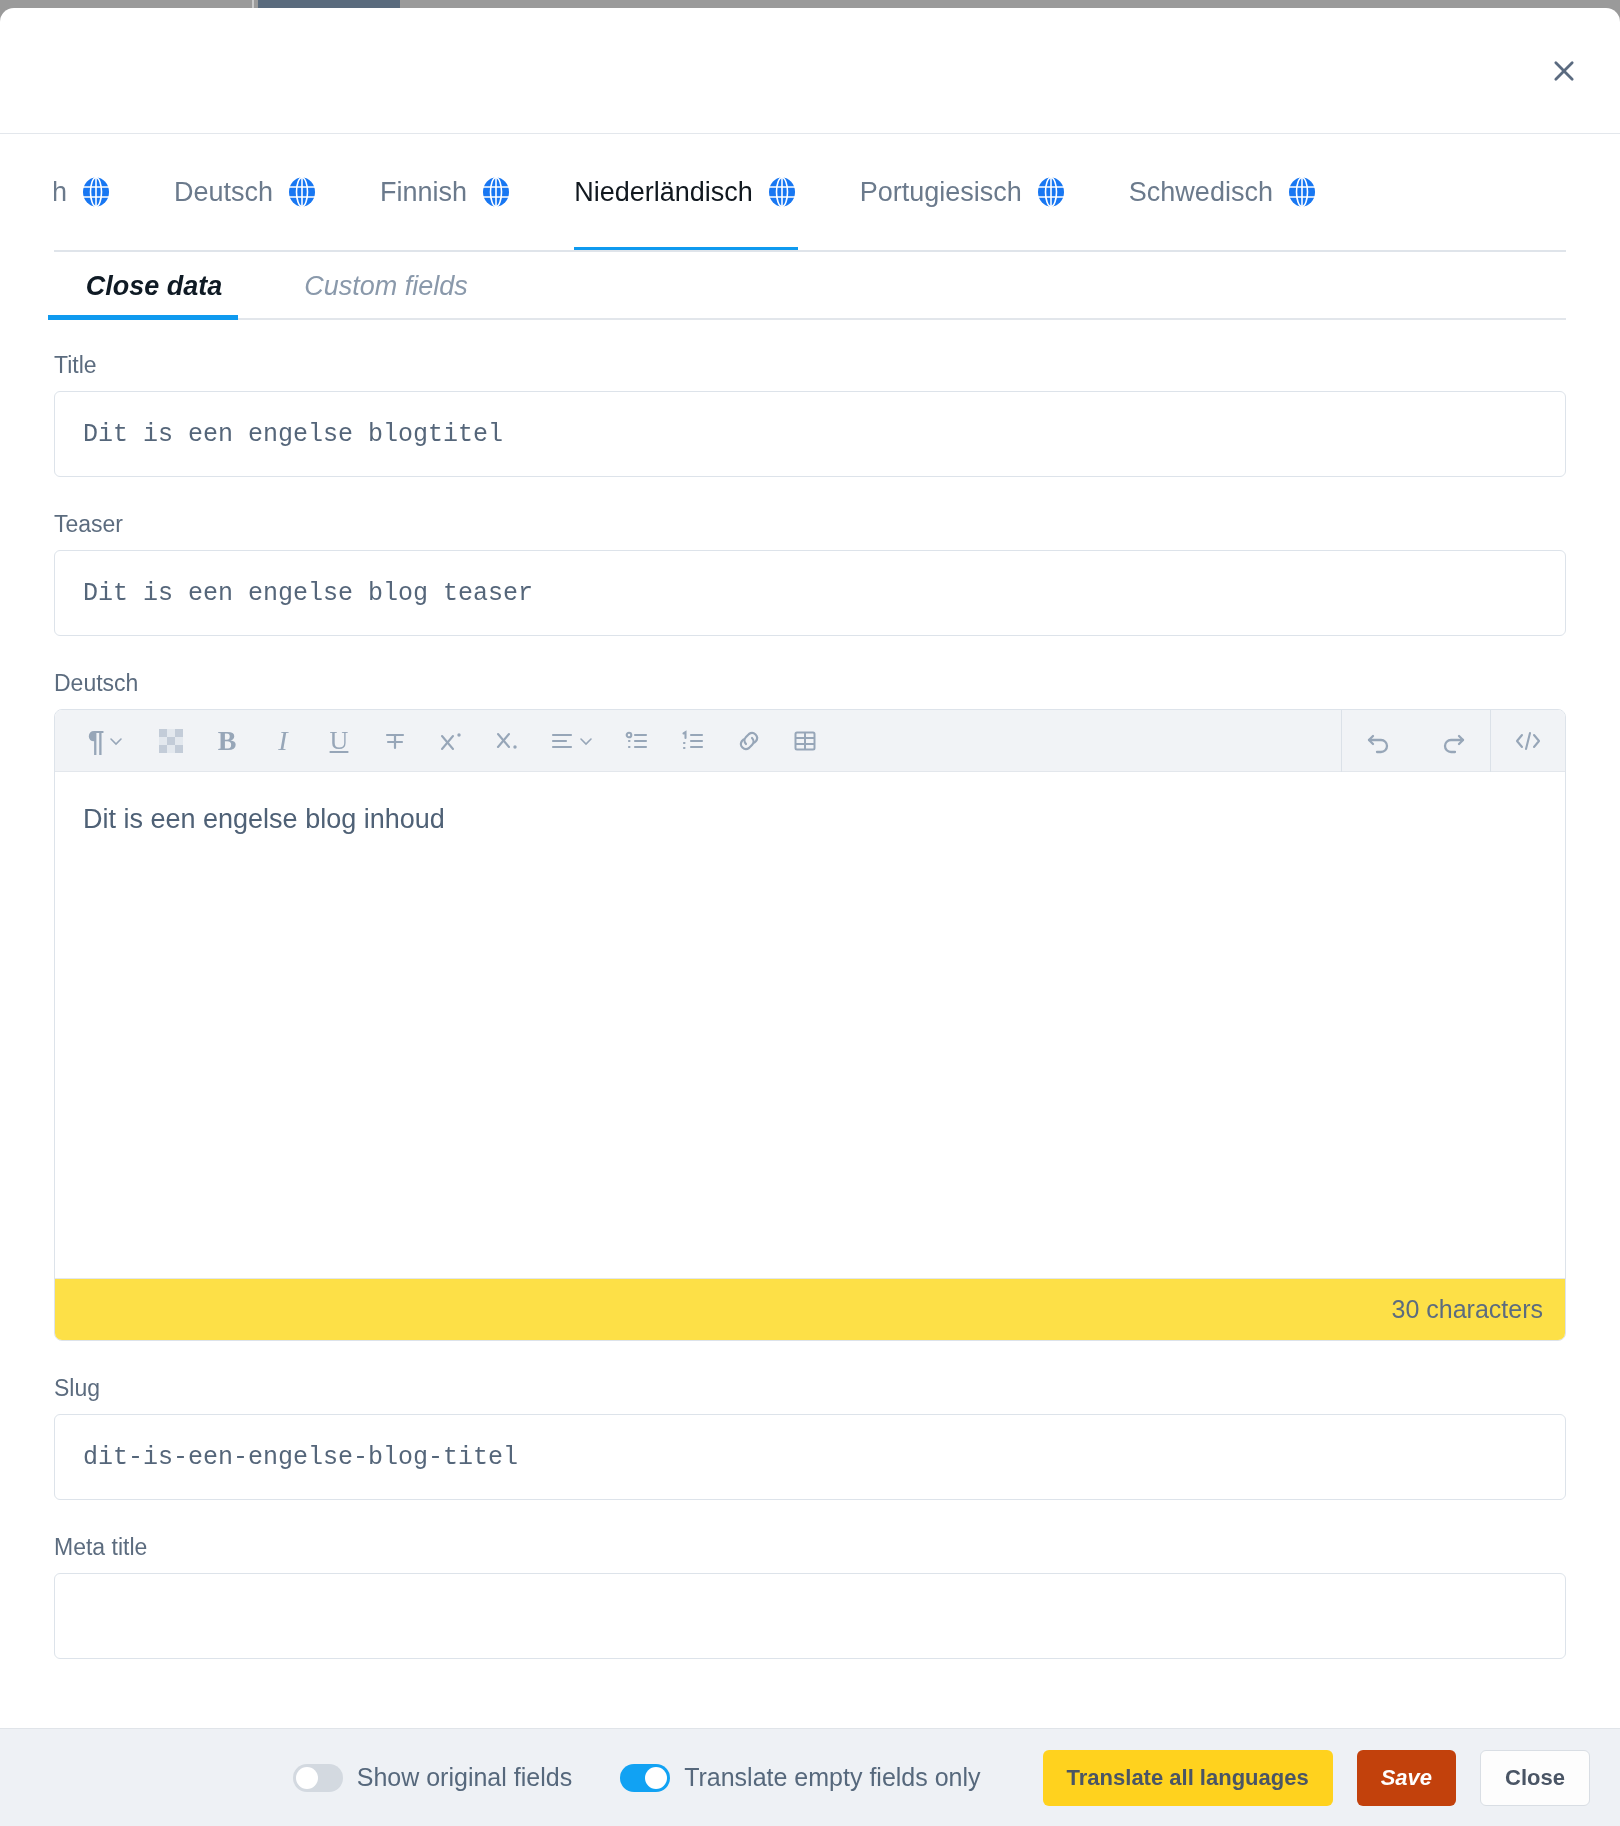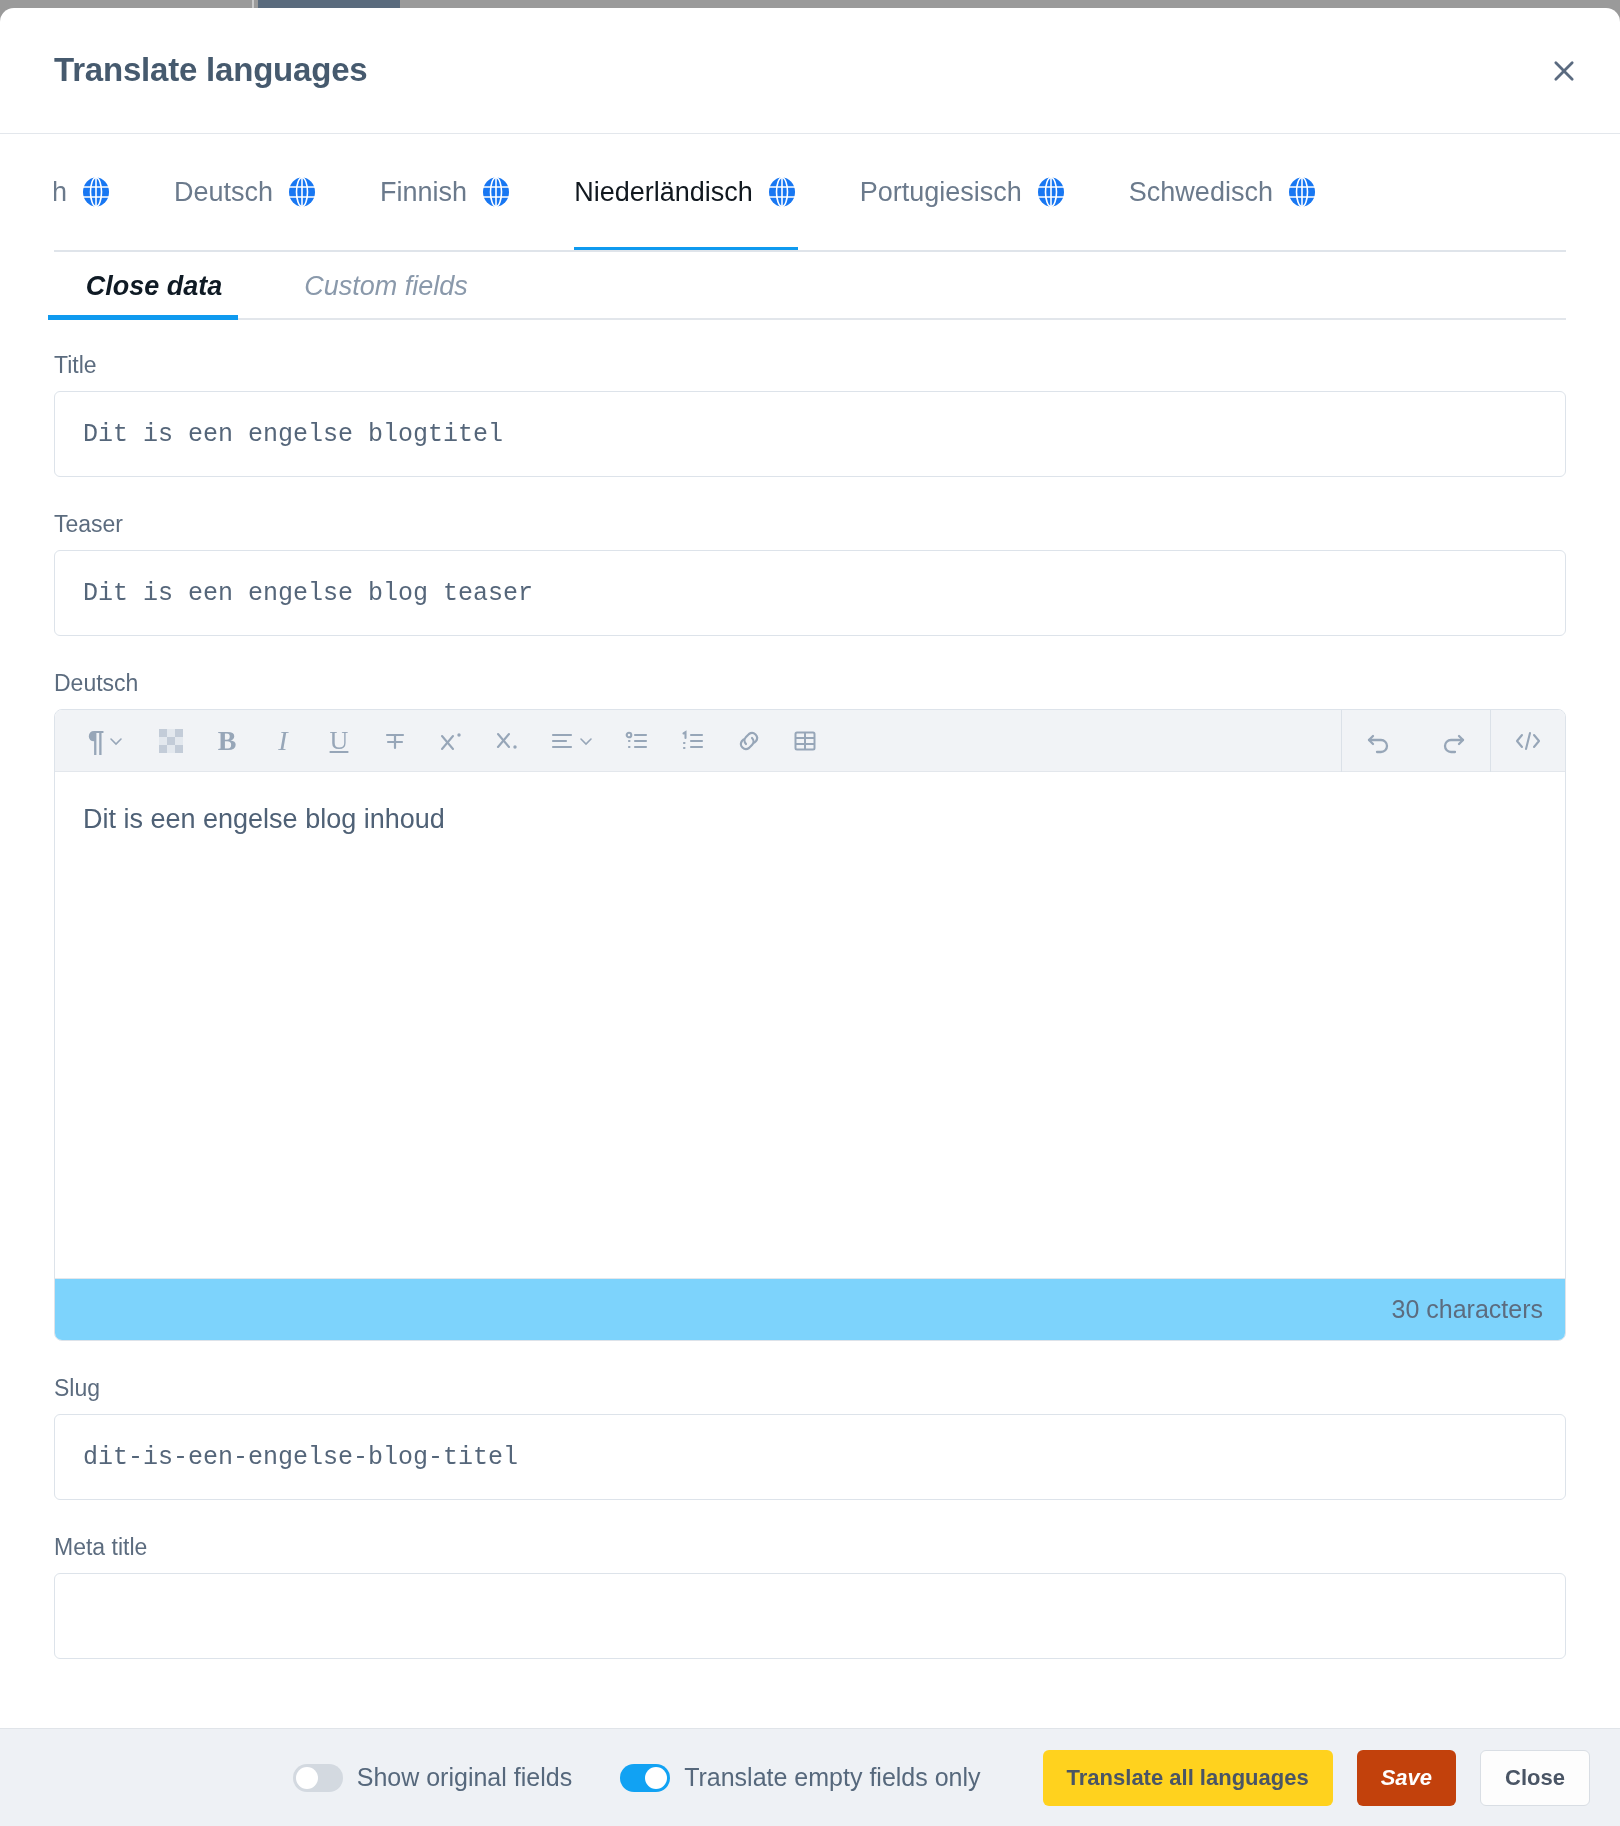--- a/index.html
+++ b/index.html
@@ -148,21 +148,21 @@
   .tb-btn.wide { width: 74px; }
   .tb-sep { width: 1px; height: 62px; background: #dbe1e8; }
   .chev { margin-left: 4px; }
   .editor-area {
     min-height: 506px; height: 506px;
     padding: 32px 28px;
     font-size: 27px; color: #4f6176;
     background: #fff;
   }
   .editor-footer {
-    height: 62px; background: #7dd3fc;
+    height: 62px; background: #fde047;
     border-top: 1px solid #e3e7ec;
     display: flex; align-items: center; justify-content: flex-end;
     padding-right: 22px;
     font-size: 25px; color: #5c6c7f;
   }
 
   
   .modal-footer {
     position: absolute; left: 0; right: 0; bottom: 0;
     height: 98px;
@@ -205,21 +205,20 @@
 </head>
 <body>
 
 <div class="backdrop-strip"></div>
 <div class="backdrop-sep"></div>
 <div class="backdrop-tab"></div>
 
 <div class="modal">
 
   <div class="modal-header">
-    <div class="modal-title">Translate languages</div>
     <div class="close-x">
       <svg width="28" height="28" viewBox="0 0 24 24" fill="none" stroke="currentColor" stroke-width="2.4" stroke-linecap="round">
         <line x1="5" y1="5" x2="19" y2="19"></line>
           <line x1="19" y1="5" x2="5" y2="19"></line>
       </svg>
     </div>
   </div>
 
   <div class="lang-tabs">
     <div class="lang-tab">

